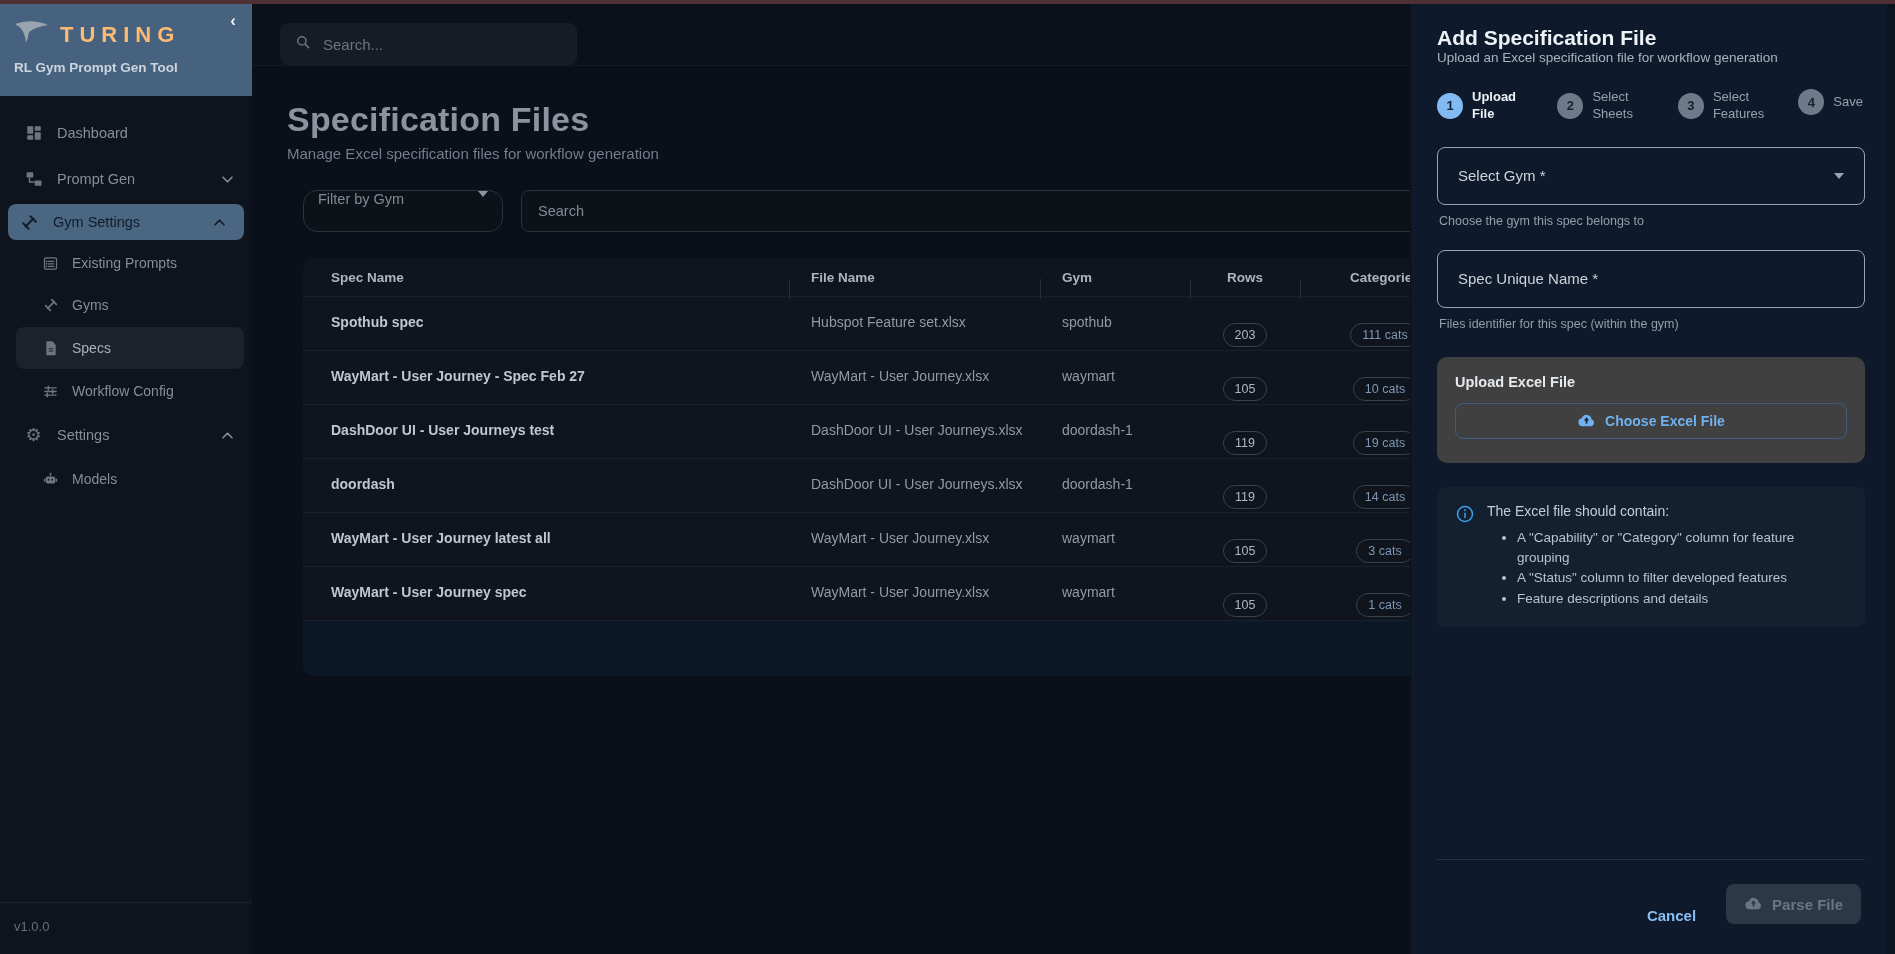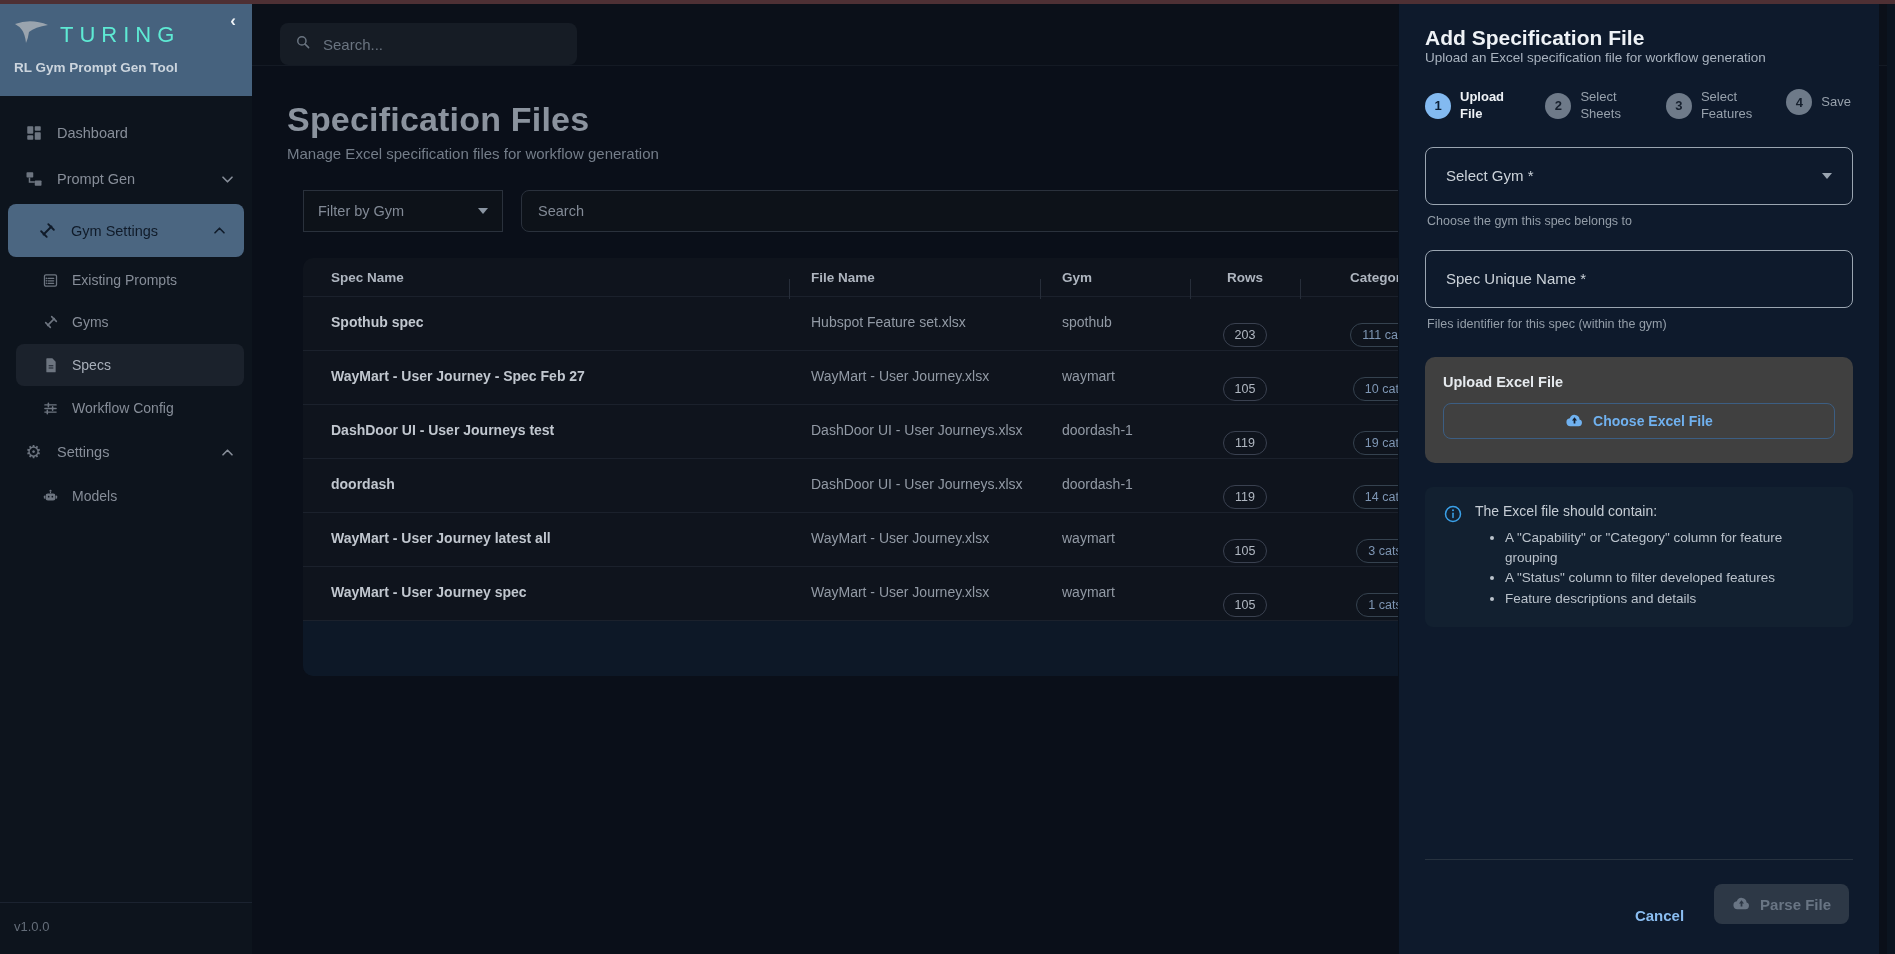--- a/index.html
+++ b/index.html
@@ -8,46 +8,46 @@
   .app { position:relative; width:1895px; height:954px; background:#0a0f19; overflow:hidden; }
 
   
   .top-strip { position:absolute; left:0; top:0; width:100%; height:4px; background:#4e3034; z-index:60; }
 
   
   .sidebar { position:absolute; left:0; top:0; width:252px; height:100%; background:#0d141d; display:flex; flex-direction:column; z-index:20; }
   .side-head { background:#46627e; padding:16px 14px 14px 14px; height:96px; position:relative; }
   .collapse-btn { position:absolute; right:10px; top:8px; color:#eef2f6; font-size:17px; font-weight:700; cursor:pointer; line-height:1; padding:4px 6px; }
   .logo-row { display:flex; align-items:center; gap:10px; margin-top:4px; }
-  .logo-word { color:#5eead4; font-size:22px; font-weight:400; letter-spacing:6px; }
+  .logo-word { color:#fdba74; font-size:22px; font-weight:700; letter-spacing:6px; }
   .side-sub { color:#ccd5de; font-size:13.5px; font-weight:700; margin-top:10px; }
   .nav { padding:14px 0 0 0; display:flex; flex-direction:column; }
   .nav-item { height:46px; display:flex; align-items:center; gap:14px; padding:0 18px 0 24px; color:#878e99; font-size:14.5px; cursor:pointer; }
   .nav-item .ico { width:19px; height:19px; color:#6d7580; flex:none; display:flex; align-items:center; justify-content:center; }
   .nav-item .chev { margin-left:auto; color:#878e99; display:flex; }
-  .nav-item.parent-active { background:#4b6681; border-radius:8px; margin:2px 8px; color:#101b29; height:53px; padding-left:30px; }
+  .nav-item.parent-active { background:#4b6681; border-radius:8px; margin:2px 8px; color:#101b29; height:36px; padding-left:12px; }
   .nav-item.parent-active .ico, .nav-item.parent-active .chev { color:#101b29; }
   .nav-sub { height:42px; display:flex; align-items:center; gap:13px; padding:0 18px 0 42px; color:#868d98; font-size:14px; cursor:pointer; }
   .nav-sub .ico { width:17px; height:17px; color:#6d7580; flex:none; display:flex; align-items:center; justify-content:center; }
   .nav-sub.sub-active { background:#1b222c; border-radius:8px; margin:1px 8px 1px 16px; padding-left:26px; color:#a9b0ba; }
   .gear-glyph { font-size:18px; line-height:1; }
   .side-spacer { flex:1; }
   .side-foot { border-top:1px solid #1b2330; padding:16px 14px 20px; color:#646d79; font-size:13px; }
 
   
   .main { position:absolute; left:252px; top:4px; right:0; bottom:0; }
   .topbar { height:62px; display:flex; align-items:flex-end; padding-left:28px; border-bottom:1px solid #141a24; background:#0b1019; }
   .search-box { width:297px; height:42px; background:#161c25; border-radius:8px; display:flex; align-items:center; gap:11px; padding:0 14px; color:#6a7480; }
   .search-box input { background:transparent; border:none; outline:none; color:#aab2bd; font-size:15px; width:100%; font-family:"Liberation Sans",sans-serif; }
   .search-box input::placeholder { color:#6a7480; }
   .page-title { margin:34px 0 6px 35px; font-size:34px; font-weight:800; color:#8b939e; letter-spacing:.2px; }
   .page-sub { margin-left:35px; font-size:15px; color:#747d89; }
 
   .filters { display:flex; gap:18px; margin:28px 0 0 51px; width:1542px; }
-  .filter-select { width:200px; height:42px; border:1px solid #2a313c; border-radius:0; display:flex; align-items:center; padding:0 14px; color:#828a96; font-size:14.5px; cursor:pointer; background:#0d1219; }
+  .filter-select { width:200px; height:42px; border:1px solid #2a313c; border-radius:14px; display:flex; align-items:flex-start; padding:0 14px; color:#828a96; font-size:14.5px; cursor:pointer; background:#0d1219; }
   .filter-select .caret { margin-left:auto; }
   .caret { width:0; height:0; border-left:5px solid transparent; border-right:5px solid transparent; border-top:6px solid #8a95a2; }
   .filter-search { flex:1; height:42px; border:1px solid #2a313c; border-radius:8px; background:#0d1219; display:flex; align-items:center; padding:0 16px; }
   .filter-search input { background:transparent; border:none; outline:none; color:#aab2bd; font-size:14.5px; width:100%; font-family:"Liberation Sans",sans-serif; }
   .filter-search input::placeholder { color:#828a96; }
 
   .table { margin:26px 0 0 51px; width:1542px; background:#0f141d; border-radius:10px; overflow:hidden; }
   .thead { display:flex; height:38px; align-items:center; }
   .th { color:#aeb5bf; font-size:13.5px; font-weight:700; position:relative; padding-left:28px; }
   .th + .th::before { content:""; position:absolute; left:0; top:9px; height:20px; width:1px; background:#272e3a; }
@@ -59,21 +59,21 @@
   .trow { display:flex; height:54px; border-top:1px solid #1b212c; cursor:pointer; }
   .td { padding-left:28px; padding-top:17px; font-size:14px; }
   .td.col-file, .td.col-gym { padding-left:22px; color:#929aa5; }
   .td.col-spec { color:#c1c7cf; font-weight:600; }
   .td.col-rows, .td.col-cats { padding-left:0; padding-top:26px; display:flex; justify-content:center; align-items:flex-start; }
   .badge { display:inline-block; padding:3px 11px; border:1px solid #3a4150; border-radius:999px; color:#b0b7c1; font-size:12.5px; line-height:1.3; }
   .badge.cats { border-color:#35424f; color:#7e96b4; }
   .empty-row { height:56px; border-top:1px solid #1b212c; background:#0d1827; }
 
   
-  .panel { position:absolute; right:16px; top:4px; width:481px; height:950px; background:#0e1a2c; z-index:30; padding:22px 26px 0; display:flex; flex-direction:column; border-left:1px solid #09101a; }
+  .panel { position:absolute; right:4px; top:4px; width:481px; height:950px; background:#0e1a2c; z-index:30; padding:22px 26px 0; display:flex; flex-direction:column; border-left:1px solid #09101a; }
   .panel-title { color:#eef2f6; font-size:21px; font-weight:700; }
   .panel-sub { color:#a9b3bf; font-size:13.5px; margin-top:0; }
   .steps { display:flex; justify-content:space-between; align-items:flex-start; margin-top:24px; padding-right:2px; }
   .step { display:flex; align-items:center; gap:9px; }
   .step-circle { width:26px; height:26px; border-radius:50%; background:#6e7a89; color:#16202e; font-size:13px; font-weight:700; display:flex; align-items:center; justify-content:center; flex:none; }
   .step.active .step-circle { background:#83baf1; color:#0e2036; }
   .step-label { color:#97a1ac; font-size:13px; line-height:1.3; max-width:62px; }
   .step.active .step-label { color:#eef2f6; font-weight:600; }
 
   .field { margin-top:24px; height:58px; border:1px solid #9aa5b1; border-radius:8px; display:flex; align-items:center; padding:0 20px; color:#ccd3da; font-size:15px; cursor:pointer; }

